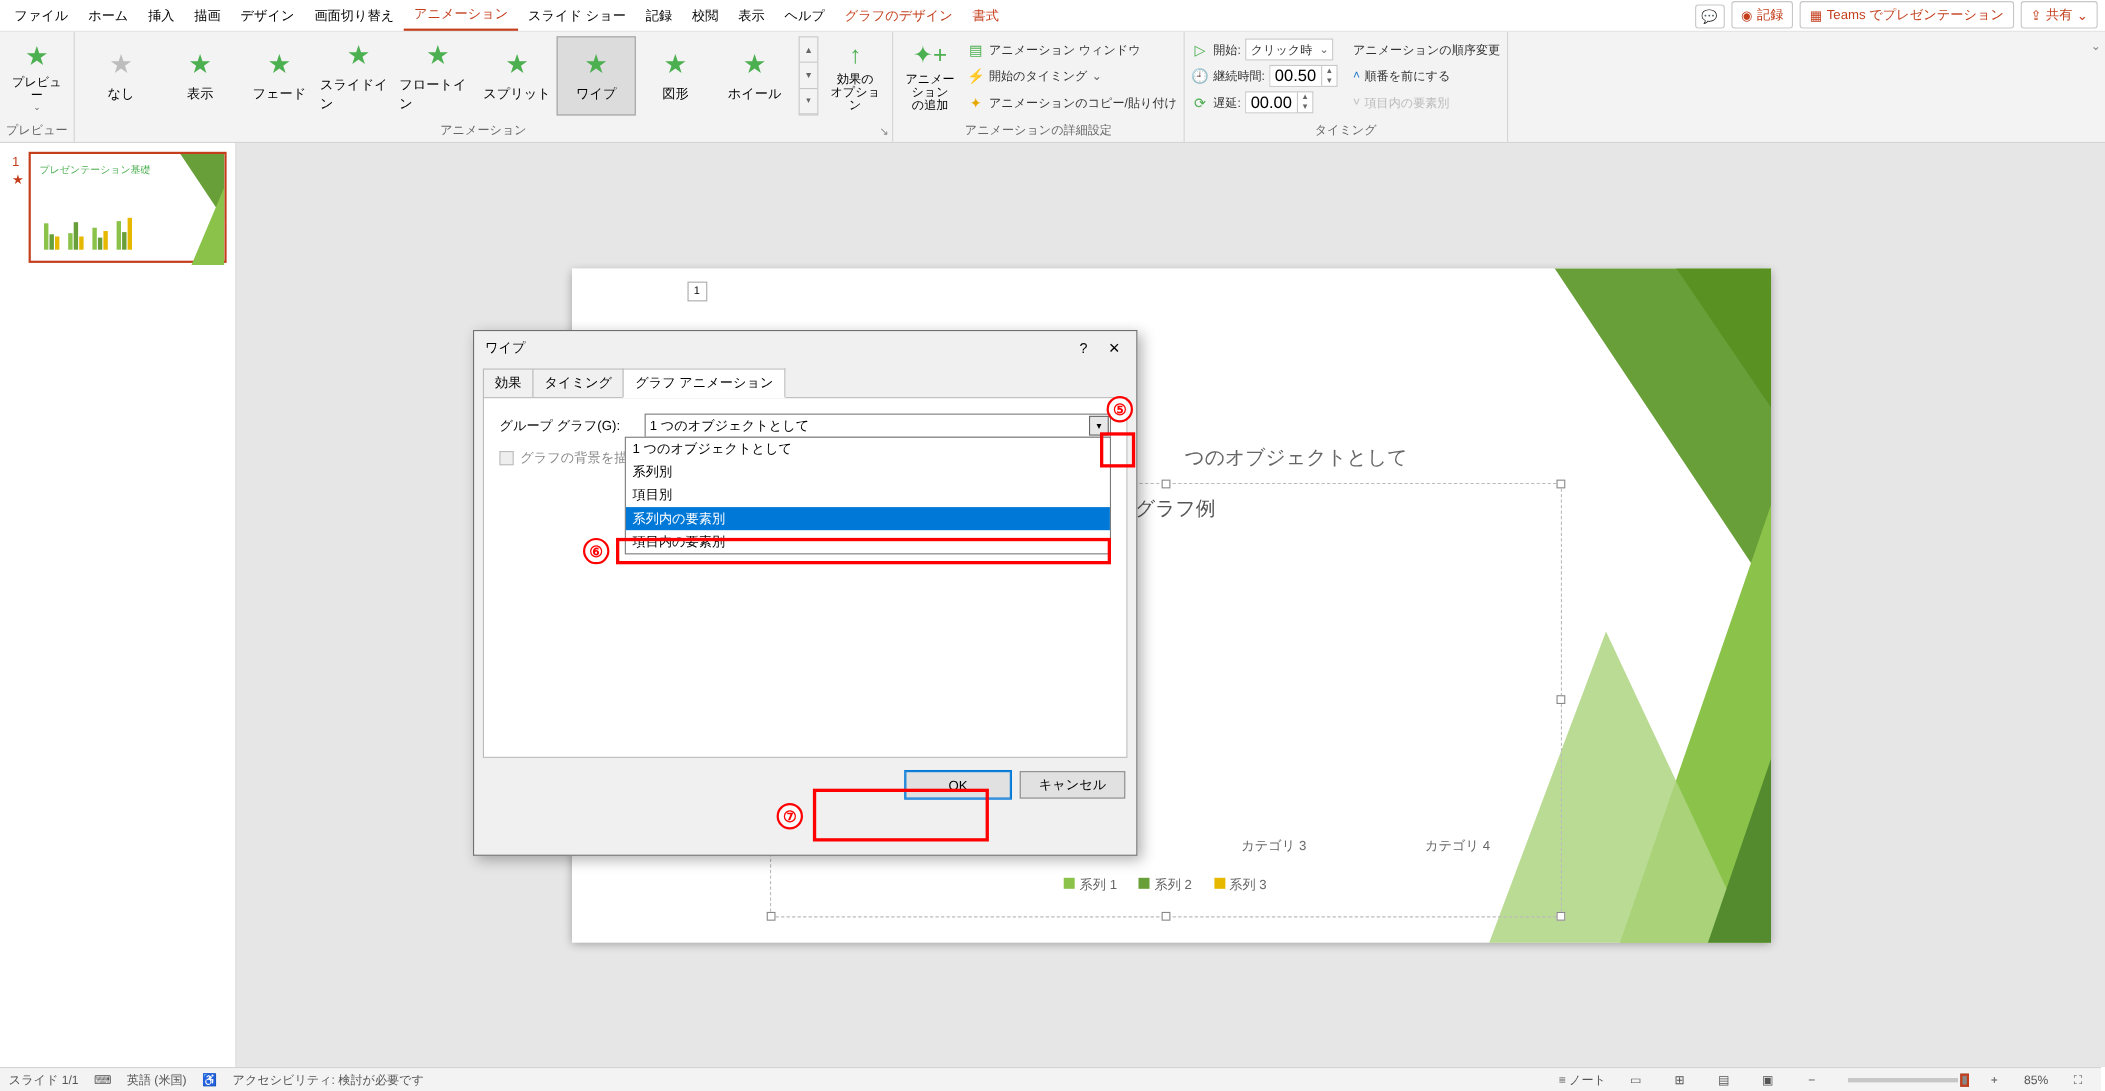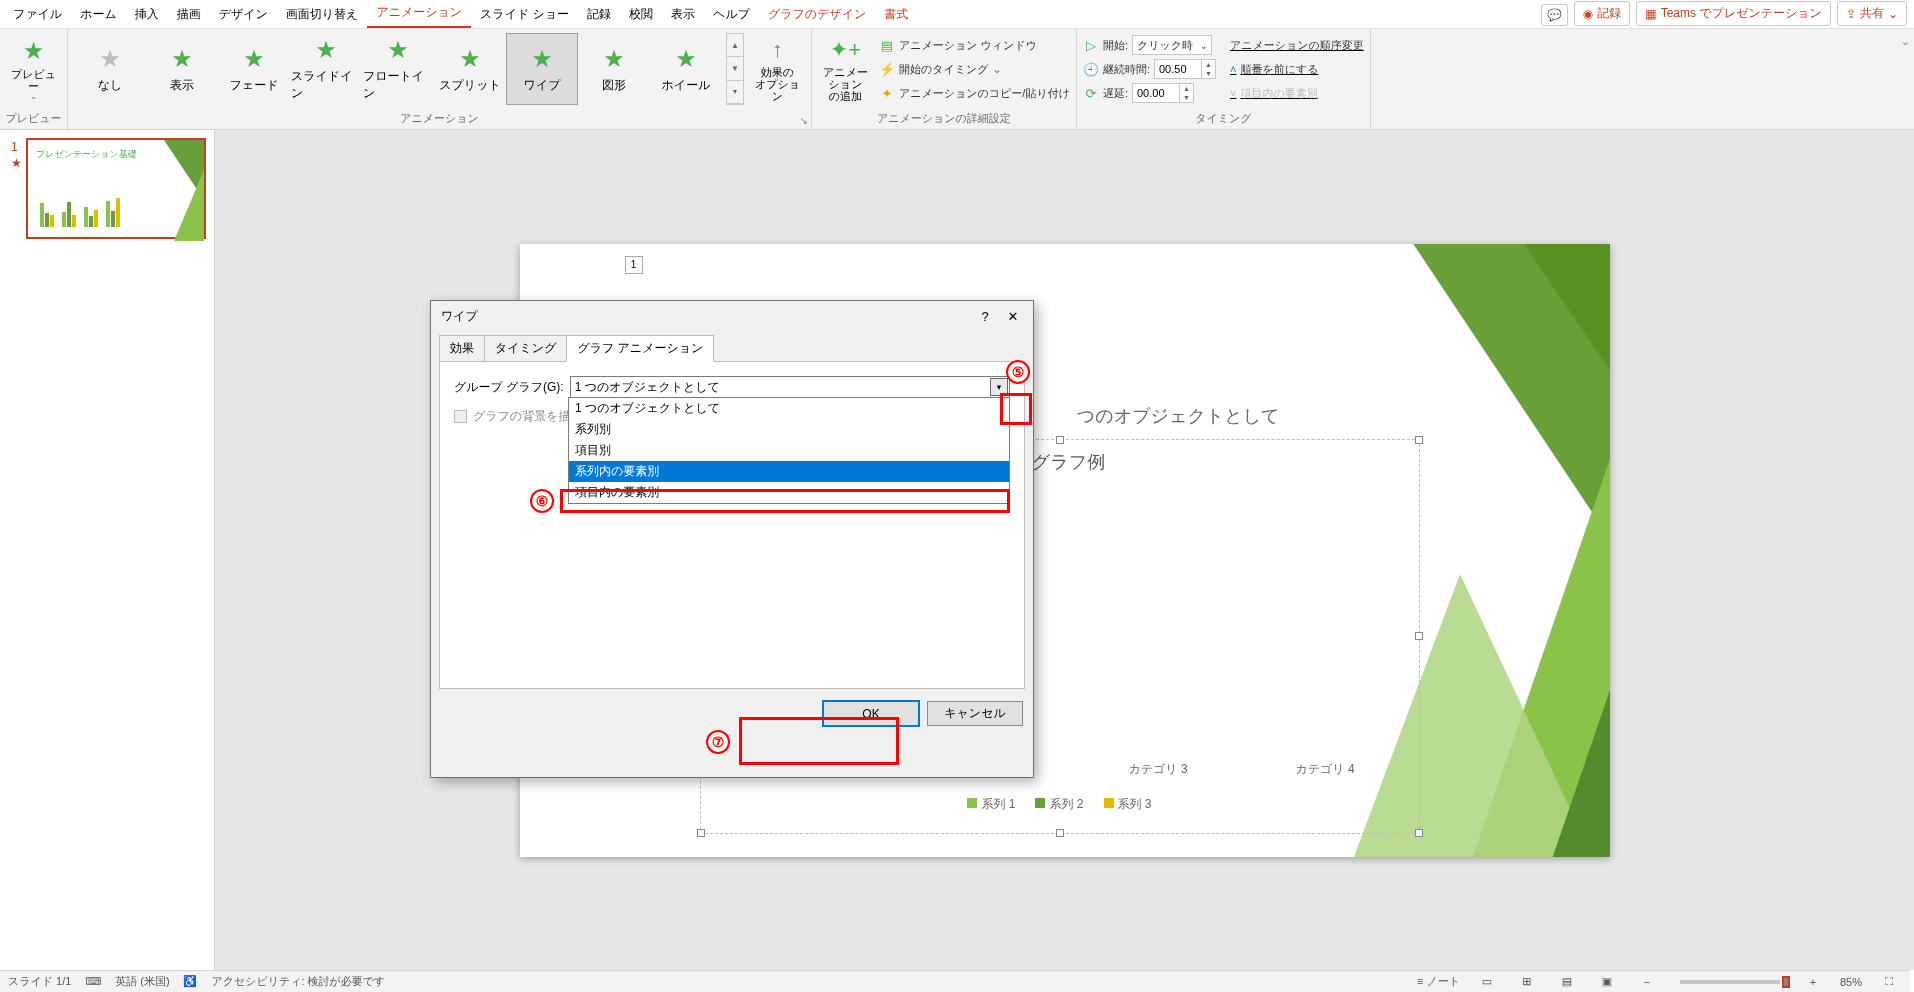--- a/index.html
+++ b/index.html
@@ -29,21 +29,21 @@
 .anim-item.sel { background:#dcdcdc; border:1px solid #a0a0a0; }
 .anim-item .txt { font-size:12px; margin-top:4px; }
 .star { color:#4caf50; font-size:24px; }
 .star.dim { color:#bdbdbd; }
 .gal-scroll { width:18px; height:72px; display:flex; flex-direction:column; border:1px solid #c7c7c7; margin-left:4px; }
 .gal-scroll div { flex:1; display:flex; align-items:center; justify-content:center; font-size:8px; color:#666; border-bottom:1px solid #c7c7c7; cursor:pointer; }
 
 .small-row { display:flex; align-items:center; gap:4px; height:22px; font-size:11px; color:#333; }
 .small-row .sicon { color:#4caf50; font-size:13px; width:16px; text-align:center; }
 .spin { display:inline-flex; align-items:center; border:1px solid #c7c7c7; background:#fff; height:20px; }
-.spin input { width:46px; border:none; padding:0 4px; font-size:11px; text-align:left; outline:none; }
+.spin input { width:46px; border:none; padding:0 4px; font-size:15px; text-align:left; outline:none; }
 .spin .btns { width:14px; display:flex; flex-direction:column; }
 .spin .btns span { height:9px; font-size:7px; display:flex; align-items:center; justify-content:center; border-left:1px solid #c7c7c7; color:#666; cursor:pointer; }
 .combo { border:1px solid #c7c7c7; background:#fff; height:20px; padding:0 16px 0 4px; font-size:11px; position:relative; display:inline-flex; align-items:center; width:80px; }
 .combo::after { content:"⌄"; position:absolute; right:3px; color:#666; font-size:10px; }
 
 .chevron { position:absolute; right:4px; top:6px; font-size:11px; color:#888; cursor:pointer; }
 
 
 .workspace { position:absolute; left:0; top:130px; right:0; bottom:22px; display:flex; background:#e6e6e6; }
 .thumbpanel { width:215px; background:#fff; border-right:1px solid #d4d4d4; padding:8px 6px; }
@@ -71,21 +71,21 @@
 
 
 .dialog { position:absolute; left:430px; top:300px; width:604px; height:478px; background:#f0f0f0; border:1px solid #707070; box-shadow:4px 4px 12px rgba(0,0,0,.3); z-index:100; }
 .dlg-title { height:30px; display:flex; align-items:center; padding:0 6px 0 10px; font-size:12px; }
 .dlg-title .sp { flex:1; }
 .dlg-title .help, .dlg-title .close { width:28px; height:22px; display:flex; align-items:center; justify-content:center; cursor:pointer; font-size:13px; }
 .dlg-tabs { display:flex; padding:4px 8px 0; }
 .dlg-tab { padding:4px 10px; border:1px solid #bbb; background:#f0f0f0; font-size:12px; margin-right:-1px; cursor:pointer; }
 .dlg-tab.active { background:#fff; border-bottom:1px solid #fff; position:relative; z-index:2; }
 .dlg-body { background:#fff; margin:0 8px; border:1px solid #bbb; height:328px; padding:14px; position:relative; margin-top:-1px; }
-.dlg-row { display:flex; align-items:center; gap:6px; font-size:12px; }
+.dlg-row { display:flex; align-items:center; gap:22px; font-size:12px; }
 .dlg-combo { flex:1; border:1px solid #7a7a7a; background:#fff; height:22px; display:flex; align-items:center; padding:0 4px; position:relative; }
 .dlg-combo .arrow { width:18px; height:18px; border:1px solid #666; display:flex; align-items:center; justify-content:center; position:absolute; right:1px; top:1px; background:#e8e8e8; font-size:9px; }
 .dlg-check { display:flex; align-items:center; gap:6px; font-size:12px; color:#888; margin-top:10px; }
 .dlg-dropdown { position:absolute; left:128px; top:35px; right:14px; border:1px solid #7a7a7a; background:#fff; z-index:5; }
 .dlg-dropdown .opt { padding:2px 6px; font-size:12px; cursor:pointer; }
 .dlg-dropdown .opt.sel { background:#0078d7; color:#fff; }
 .dlg-buttons { display:flex; justify-content:flex-end; gap:8px; padding:12px 10px 0; }
 .dlg-btn { width:96px; height:25px; border:1px solid #8a8a8a; background:#e1e1e1; font-size:12px; cursor:pointer; }
 .dlg-btn.primary { border:1px solid #0078d7; outline:1px solid #0078d7; }
 
@@ -243,21 +243,21 @@
             <span>遅延:</span>
           <span class="spin">
               <input value="00.00" style="">
               <span class="btns">
                 <span>▲</span>
                 <span>▼</span>
               </span>
             </span>
         </div>
       </div>
-      <div style="display:flex;flex-direction:column;gap:2px;margin-left:14px;text-decoration:underline;">
+      <div style="display:flex;flex-direction:column;gap:2px;margin-left:14px;">
         <div class="small-row">アニメーションの順序変更</div>
         <div class="small-row">
             <span style="color:#2079c7;">˄</span> 
             <span>順番を前にする</span>
           </div>
         <div class="small-row" style="color:#bbb;">
             <span>˅</span> 
             <span>項目内の要素別</span>
           </div>
       </div>

